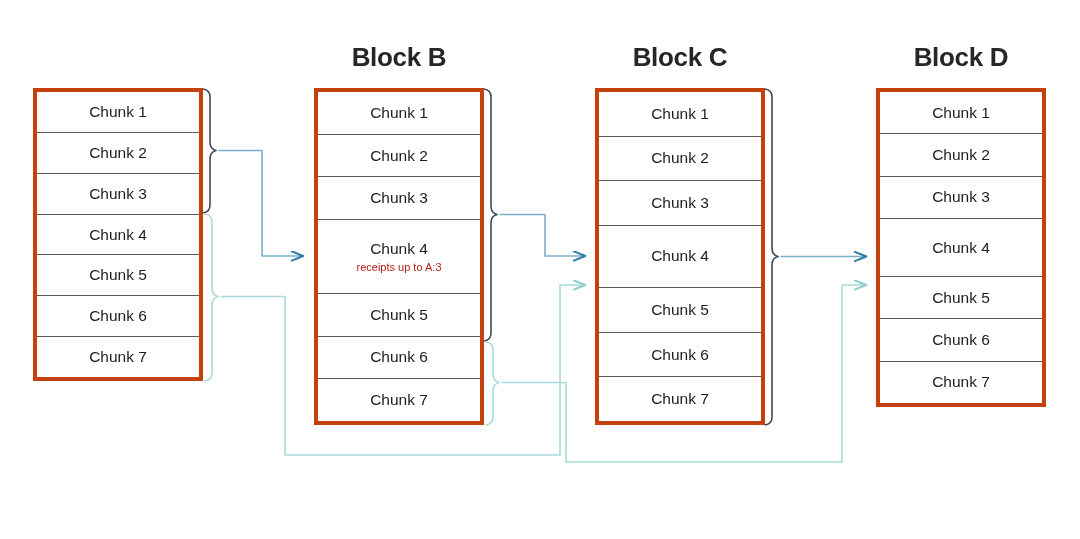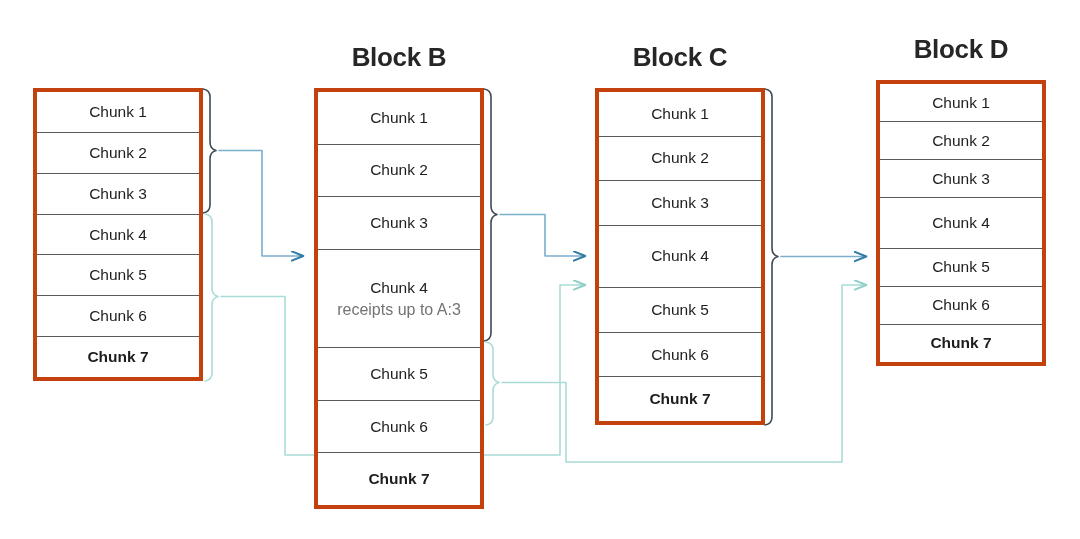--- a/index.html
+++ b/index.html
@@ -60,32 +60,31 @@
     flex-direction: column;
     align-items: center;
     justify-content: center;
     font-size: 15.5px;
     color: #1d1d1d;
     line-height: 1.42;
     flex: 1 1 auto;
   }
   .chunk:last-child {
     border-bottom: none;
-    font-weight: bold;
   }
   .chunk.tall {
     flex: 1.82 1 auto;
   }
   .chunk .label {
     display: block;
   }
   .chunk .receipt {
     display: block;
-    color: #737373;
-    font-size: 16px;
+    color: #b91c1c;
+    font-size: 11px;
     text-align: left;
     line-height: 1.34;
   }
 </style>
 </head>
 <body>
 
 <div id="canvas">
 
   <svg id="wires" viewBox="0 0 1080 539" xmlns="http://www.w3.org/2000/svg">
@@ -147,21 +146,21 @@
       </div>
       <div class="chunk">
         <span class="label">Chunk 6</span>
       </div>
       <div class="chunk">
         <span class="label">Chunk 7</span>
       </div>
     </div>
   </div>
 
-  <div class="block" style="left:314px; top:88px; width:170px; height:421px;">
+  <div class="block" style="left:314px; top:88px; width:170px; height:337px;">
     <div class="block-title">Block B</div>
     <div class="block-body">
       <div class="chunk">
         <span class="label">Chunk 1</span>
       </div>
       <div class="chunk">
         <span class="label">Chunk 2</span>
       </div>
       <div class="chunk">
         <span class="label">Chunk 3</span>
@@ -202,21 +201,21 @@
       </div>
       <div class="chunk">
         <span class="label">Chunk 6</span>
       </div>
       <div class="chunk">
         <span class="label">Chunk 7</span>
       </div>
     </div>
   </div>
 
-  <div class="block" style="left:876px; top:80px; width:170px; height:286px;">
+  <div class="block" style="left:876px; top:88px; width:170px; height:319px;">
     <div class="block-title">Block D</div>
     <div class="block-body">
       <div class="chunk">
         <span class="label">Chunk 1</span>
       </div>
       <div class="chunk">
         <span class="label">Chunk 2</span>
       </div>
       <div class="chunk">
         <span class="label">Chunk 3</span>

